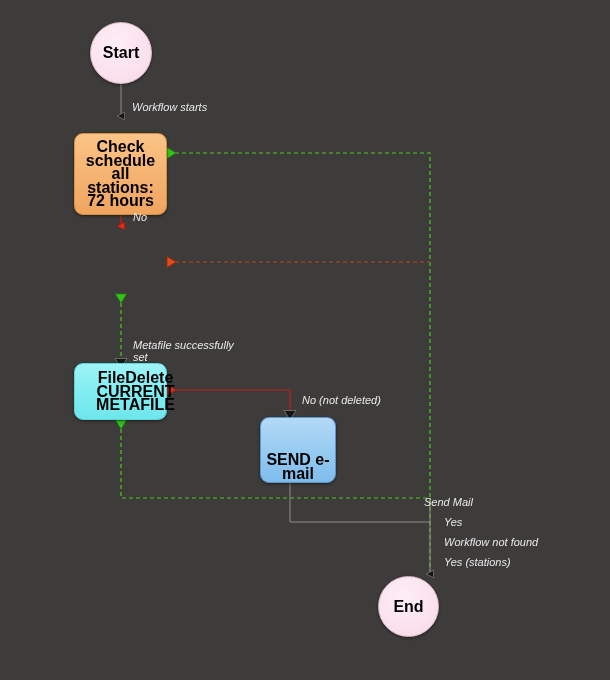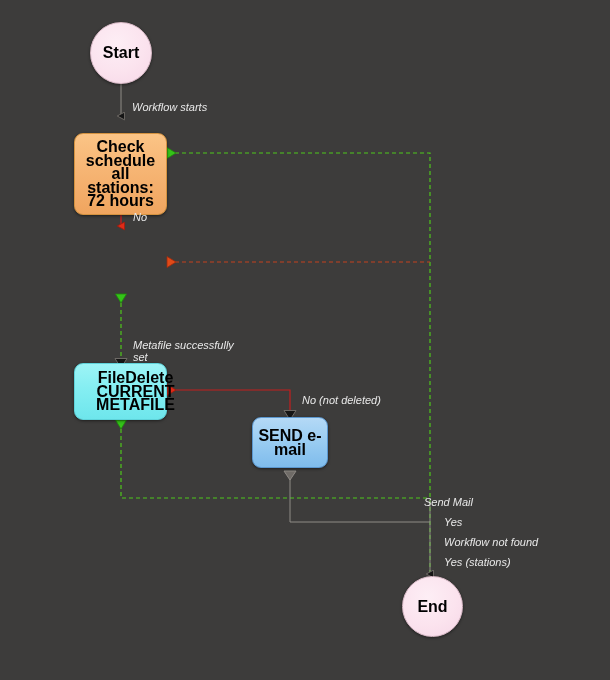--- a/index.html
+++ b/index.html
@@ -124,25 +124,25 @@
 
   <div class="node process proc-orange" style="left:74px;top:117px;width:93px;height:82px;margin-top:16px;">
     <span>Check schedule all stations: 72 hours</span>
   </div>
 
 
   <div class="node process proc-cyan" style="left:74px;top:363px;width:93px;height:57px;padding-left:35px;">
     <span>FileDelete CURRENT METAFILE</span>
   </div>
 
-  <div class="node process proc-blue" style="left:252px;top:417px;width:76px;height:51px;">
+  <div class="node process proc-blue" style="left:260px;top:417px;width:76px;height:66px;align-items:flex-end;">
     <span>SEND e-mail</span>
   </div>
 
-  <div class="node terminator" style="left:402px;top:576px;width:61px;height:61px;">
+  <div class="node terminator" style="left:378px;top:576px;width:61px;height:61px;">
     <span>End</span>
   </div>
 
   <div class="edge-label" style="left:132px;top:101px;">Workflow starts</div>
 
   <div class="edge-label" style="left:133px;top:211px;">No</div>
 
   <div class="edge-label" style="left:133px;top:339px;width:105px;">Metafile successfully set</div>
 
   <div class="edge-label" style="left:302px;top:394px;">No (not deleted)</div>

